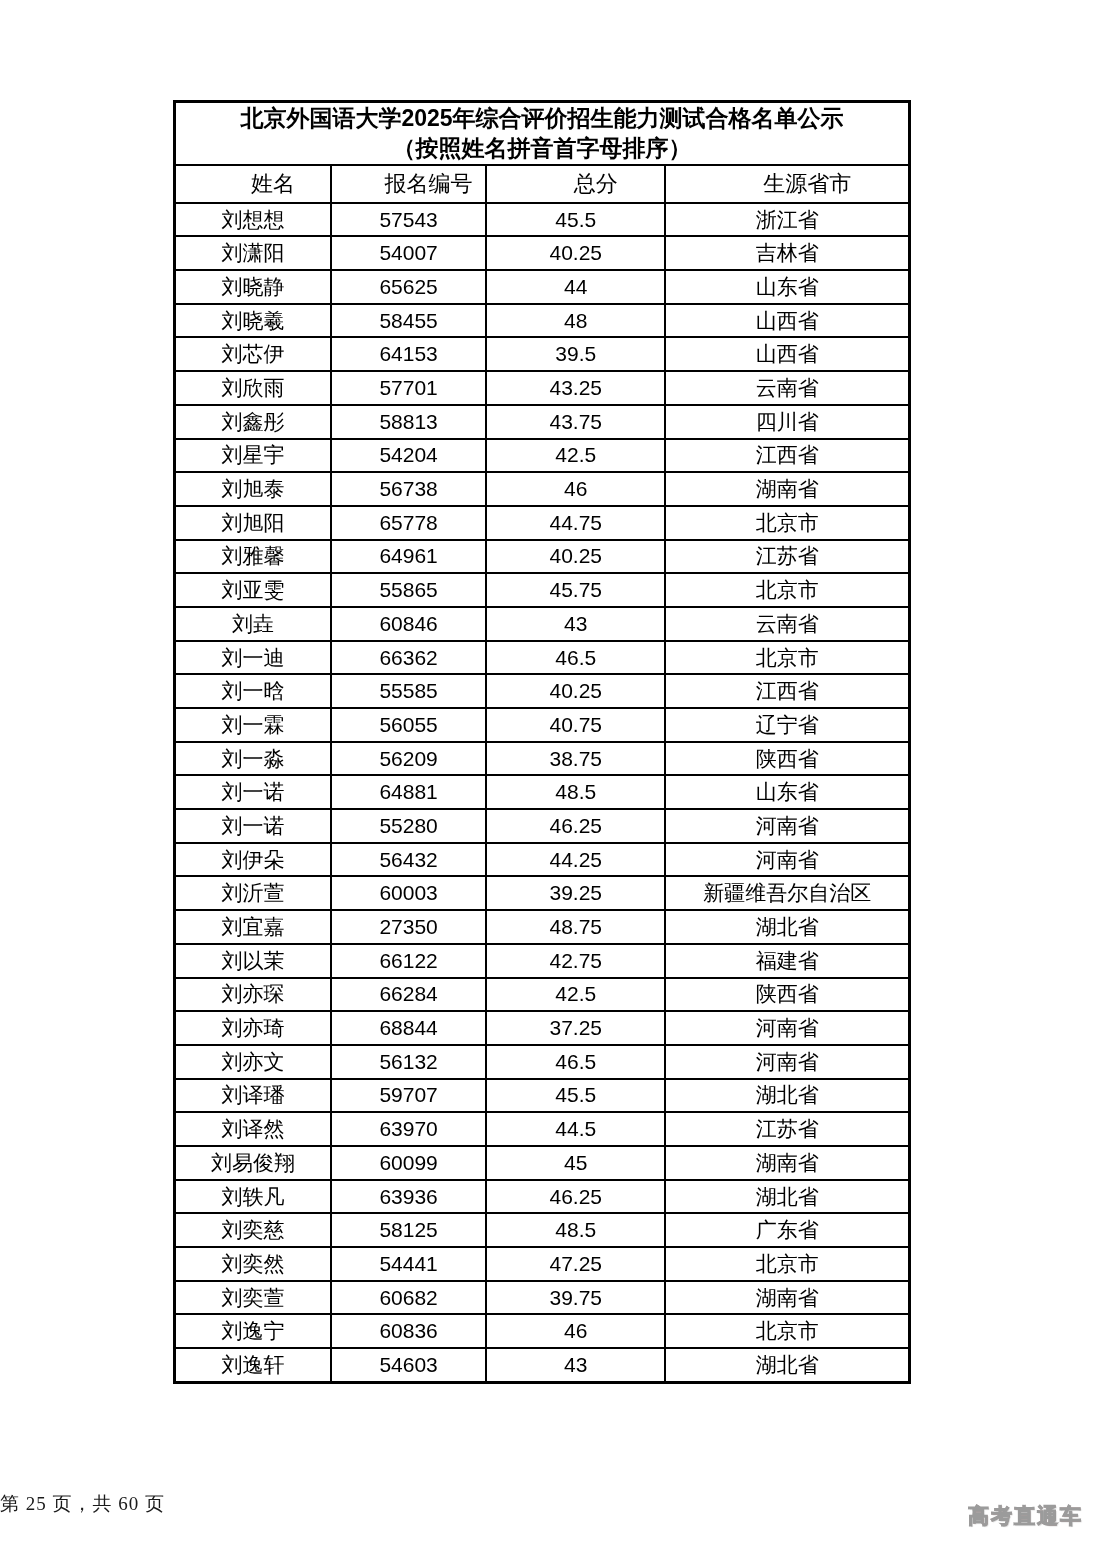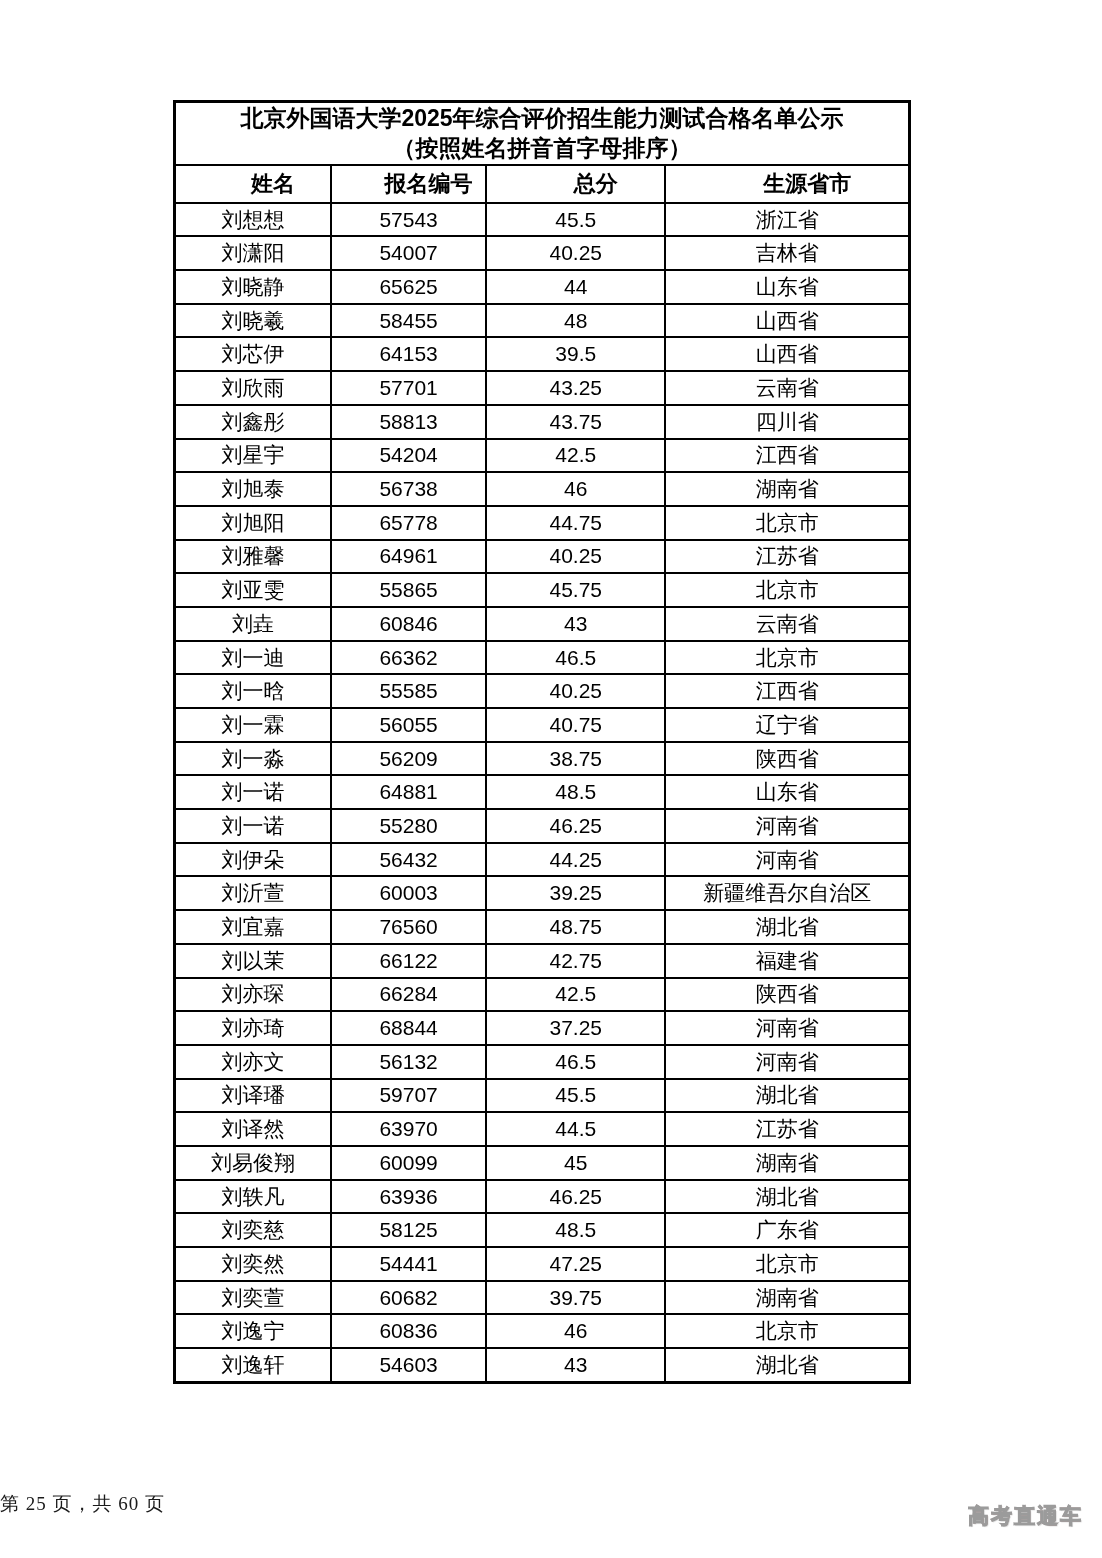--- a/index.html
+++ b/index.html
@@ -33,21 +33,21 @@
     height: 58px;
     font-size: 23px;
     font-weight: bold;
     line-height: 1.32;
     padding: 2px 0 3px 0;
   }
   .title-cell .title-line { width: 100%; }
   .header-row th {
     height: 36px;
     font-size: 22px;
-    font-weight: bold;
+    font-weight: normal;
     padding-left: 40px;
   }
   .roster tbody td {
     height: 31.7px;
     font-size: 21px;
     font-weight: normal;
   }
   .footer {
     position: absolute;
     top: 1491px;
@@ -219,21 +219,21 @@
           <td>河南省</td>
         </tr>
         <tr>
           <td>刘沂萱</td>
           <td>60003</td>
           <td>39.25</td>
           <td>新疆维吾尔自治区</td>
         </tr>
         <tr>
           <td>刘宜嘉</td>
-          <td>76560</td>
+          <td>27350</td>
           <td>48.75</td>
           <td>湖北省</td>
         </tr>
         <tr>
           <td>刘以茉</td>
           <td>66122</td>
           <td>42.75</td>
           <td>福建省</td>
         </tr>
         <tr>

